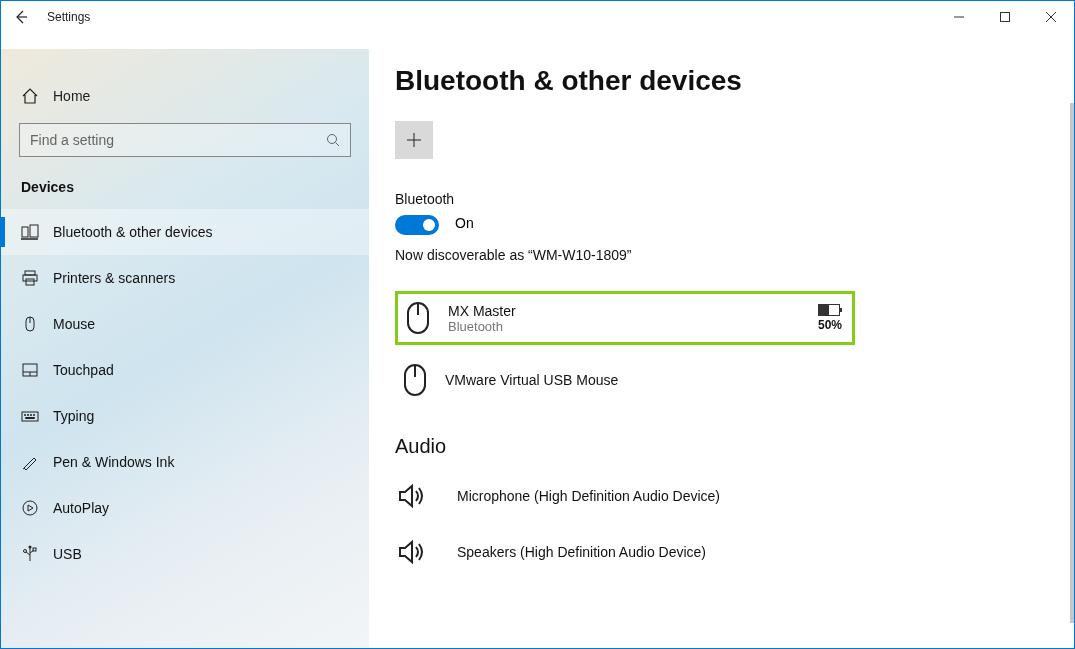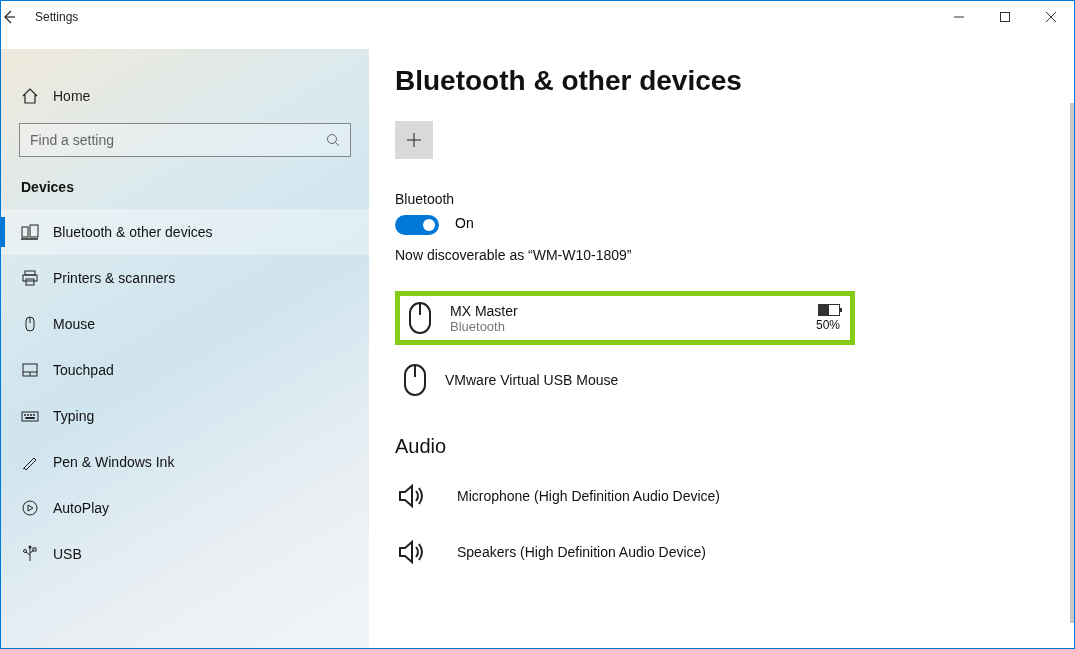--- a/index.html
+++ b/index.html
@@ -1,19 +1,19 @@
 <!DOCTYPE html>
 <html><head>
 <meta charset="utf-8">
 <style>
   * { box-sizing: border-box; margin: 0; padding: 0; }
   html, body { width: 1075px; height: 649px; font-family: "Segoe UI", Arial, sans-serif; overflow: hidden; background:#fff; }
   .window { width: 1075px; height: 649px; border: 1px solid #0078d7; display: flex; flex-direction: column; position: relative; }
   .titlebar { height: 32px; display: flex; align-items: center; justify-content: space-between; }
-  .titlebar-left { display: flex; align-items: center; gap: 18px; padding-left: 0; }
+  .titlebar-left { display: flex; align-items: center; gap: 18px; padding-left: 12px; }
   .back-arrow { font-size: 16px; color:#222; }
   .title-text { font-size: 12px; color:#222; }
   .window-controls { display:flex; }
   .window-controls div { width: 46px; height: 32px; display:flex; align-items:center; justify-content:center; font-size:14px; color:#333; }
   .body { flex:1; display:flex; min-height:0; }
   .sidebar { width: 368px; padding-top: 32px; background: linear-gradient(150deg,#efe9db 0%, #d9e9ef 30%, #cfe4ef 50%, #e7eef3 75%, #f2f5f7 100%); margin-top: 16px; }
   .home-row { display:flex; align-items:center; gap:14px; padding: 6px 20px 12px 20px; font-size:14px; color:#222;}
   .search-wrap { margin: 6px 18px 16px 18px; }
   .search { width: 100%; height: 34px; border:1px solid #888; background: rgba(255,255,255,0.25); display:flex; align-items:center; justify-content:space-between; padding:13px 10px; color:#555; font-size:14px;}
   .search-ph { color:#666; }
@@ -28,26 +28,26 @@
   .add-btn { width:38px; height:38px; background:#d9d9d9; display:flex; align-items:center; justify-content:center; font-size:20px; color:#222;}
   .add-label { font-size:14px; color:#111;}
   .section-mini { font-size:14px; color:#111; margin-bottom:8px;margin-top:32px;}
   .toggle-row { display:flex; align-items:flex-start; gap:16px; margin-bottom:12px;}
   .toggle { width:44px; height:20px; background:#0078d7; border-radius:10px; position:relative;}
   .toggle .knob { width:12px; height:12px; background:#fff; border-radius:50%; position:absolute; right:4px; top:4px;}
   .toggle-label { font-size:14px;}
   .discoverable { font-size:14px; color:#111; margin-bottom:28px;}
   .section-heading { font-size:20px; color:#111; margin-bottom:10px;}
   .device-row { display:flex; align-items:center; height:54px; width:460px; padding:0 10px 0 4px;}
-  .device-row.highlight { border:5px solid #84cc16; }
+  .device-row.highlight { border:3px solid #84cc16; }
   .device-icon { width:32px; height:36px; margin-right:14px; display:flex; align-items:center; justify-content:center;}
   .device-text { flex:1; }
   .device-name { font-size:14px; color:#111;}
   .device-status { font-size:13px; color:#777;}
-  .battery-col { display:flex; flex-direction:column; align-items:flex-end; font-size:12px; color:#111;}
+  .battery-col { display:flex; flex-direction:column; font-size:12px; color:#111;font-weight:bold;}
   .battery-icon { width:22px; height:12px; border:1px solid #333; position:relative; margin-bottom:2px;}
   .battery-icon::after { content:""; position:absolute; right:-3px; top:3px; width:2px; height:4px; background:#333;}
   .battery-fill { height:100%; background:#333;}
   .device-gap { height:8px; }
   .audio-section { margin-top:28px;}
   .audio-row { display:flex; align-items:center; height:56px; gap:16px; width:460px;}
   .scrollbar-track { position:absolute; right:0; top:70px; width:4px; height:520px; background:#c8c8c8;}
   svg { display:block; }
 </style>
 </head>

